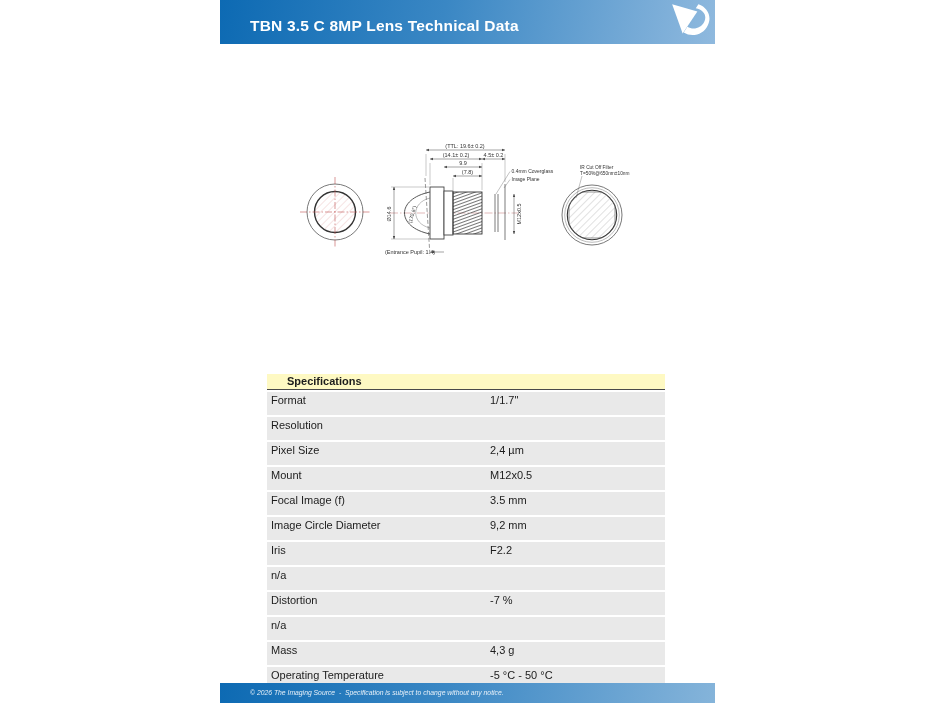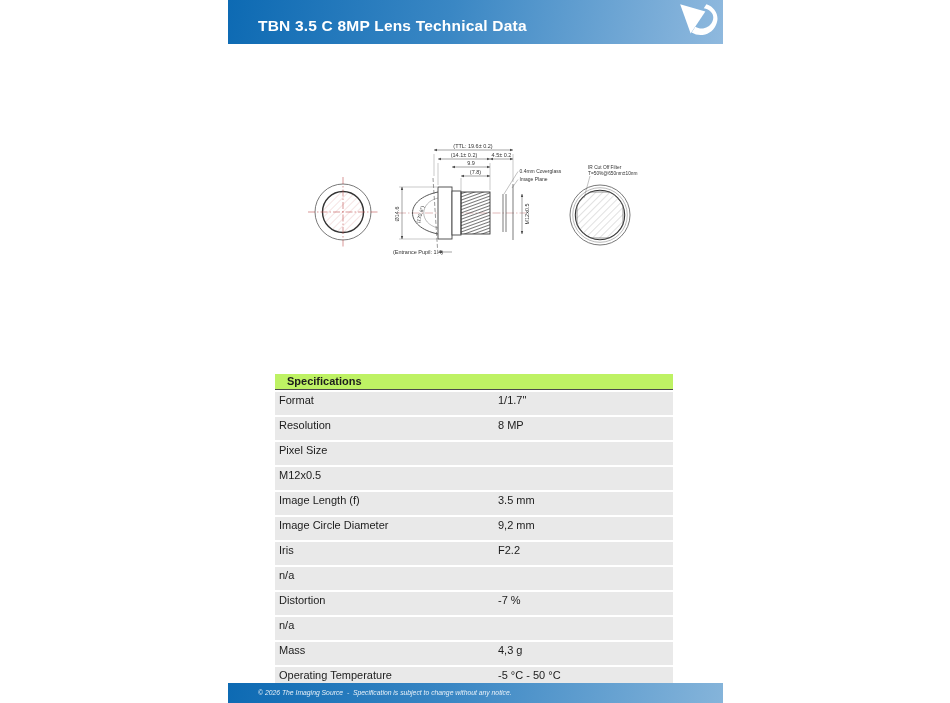--- a/index.html
+++ b/index.html
@@ -1,35 +1,35 @@
 <!DOCTYPE html>
 <html><head>
 <meta charset="utf-8">
 <style>
   html,body { margin:0; padding:0; background:#ffffff; }
   body { font-family:"Liberation Sans", sans-serif; }
   .canvas { position:relative; width:950px; height:703px; background:#ffffff; overflow:hidden; }
-  .page { position:absolute; left:228px; top:0; width:495px; height:703px; background:#ffffff; }
+  .page { position:absolute; left:220px; top:0; width:495px; height:703px; background:#ffffff; }
 
   
   .hdr { position:absolute; left:0; top:0; width:495px; height:44px;
          background:linear-gradient(100deg,#0d6ab3 0%,#3a87c4 45%,#8fb9de 100%); }
   .hdr-title { position:absolute; left:30px; top:17px; font-size:15.5px; font-weight:bold; color:#ffffff; letter-spacing:0.2px; }
   .hdr-logo { position:absolute; right:4px; top:1px; width:42px; height:42px; }
 
   
   .drawing { position:absolute; left:0; top:128px; }
   .dimtext { font-size:5.5px; fill:#333; }
   .anntext { font-size:5px; fill:#333; }
   .irtext  { font-size:4.8px; fill:#333; }
 
   
   .spec { position:absolute; left:47px; top:374px; width:398px; font-size:11px; color:#1c1c1c; }
-  .spec-head { background:#bef264; border-bottom:1.5px solid #4a4a4a; height:15px; line-height:15px;
-               padding-left:12px; font-weight:bold; }
+  .spec-head { background:#fef9c3; border-bottom:1.5px solid #4a4a4a; height:15px; line-height:15px;
+               padding-left:20px; font-weight:bold; }
   .spec-row { display:flex; background:#e9e9e9; height:23px; line-height:16.5px; margin-top:2px;gap:17px; }
   .spec-label { width:198px; padding-left:4px; }
   .spec-value { flex:1; padding-left:4px; }
 
   
   .ftr { position:absolute; left:0; top:683px; width:495px; height:20px;
          background:linear-gradient(100deg,#0d6ab3 0%,#3a87c4 45%,#85b4da 100%); }
   .ftr-text { position:absolute; left:30px; top:0; height:20px; line-height:20px;
               font-size:6.8px; font-style:italic; color:#e8f1f9; white-space:pre; }
 </style>
@@ -132,30 +132,31 @@
 
     <div class="spec">
       <div class="spec-head">Specifications</div>
 
       <div class="spec-row">
         <div class="spec-label">Format</div>
         <div class="spec-value">1/1.7"</div>
       </div>
       <div class="spec-row">
         <div class="spec-label">Resolution</div>
-        <div class="spec-value">8 MP</div>
       </div>
       <div class="spec-row">
         <div class="spec-label">Pixel Size</div>
+        <div class="spec-value">2,4 µm</div>
       </div>
       <div class="spec-row">
+        <div class="spec-label">Mount</div>
         <div class="spec-value">M12x0.5</div>
       </div>
       <div class="spec-row">
-        <div class="spec-label">Image Length (f)</div>
+        <div class="spec-label">Focal Image (f)</div>
         <div class="spec-value">3.5 mm</div>
       </div>
       <div class="spec-row">
         <div class="spec-label">Image Circle Diameter</div>
         <div class="spec-value">9,2 mm</div>
       </div>
       <div class="spec-row">
         <div class="spec-label">Iris</div>
         <div class="spec-value">F2.2</div>
       </div>

